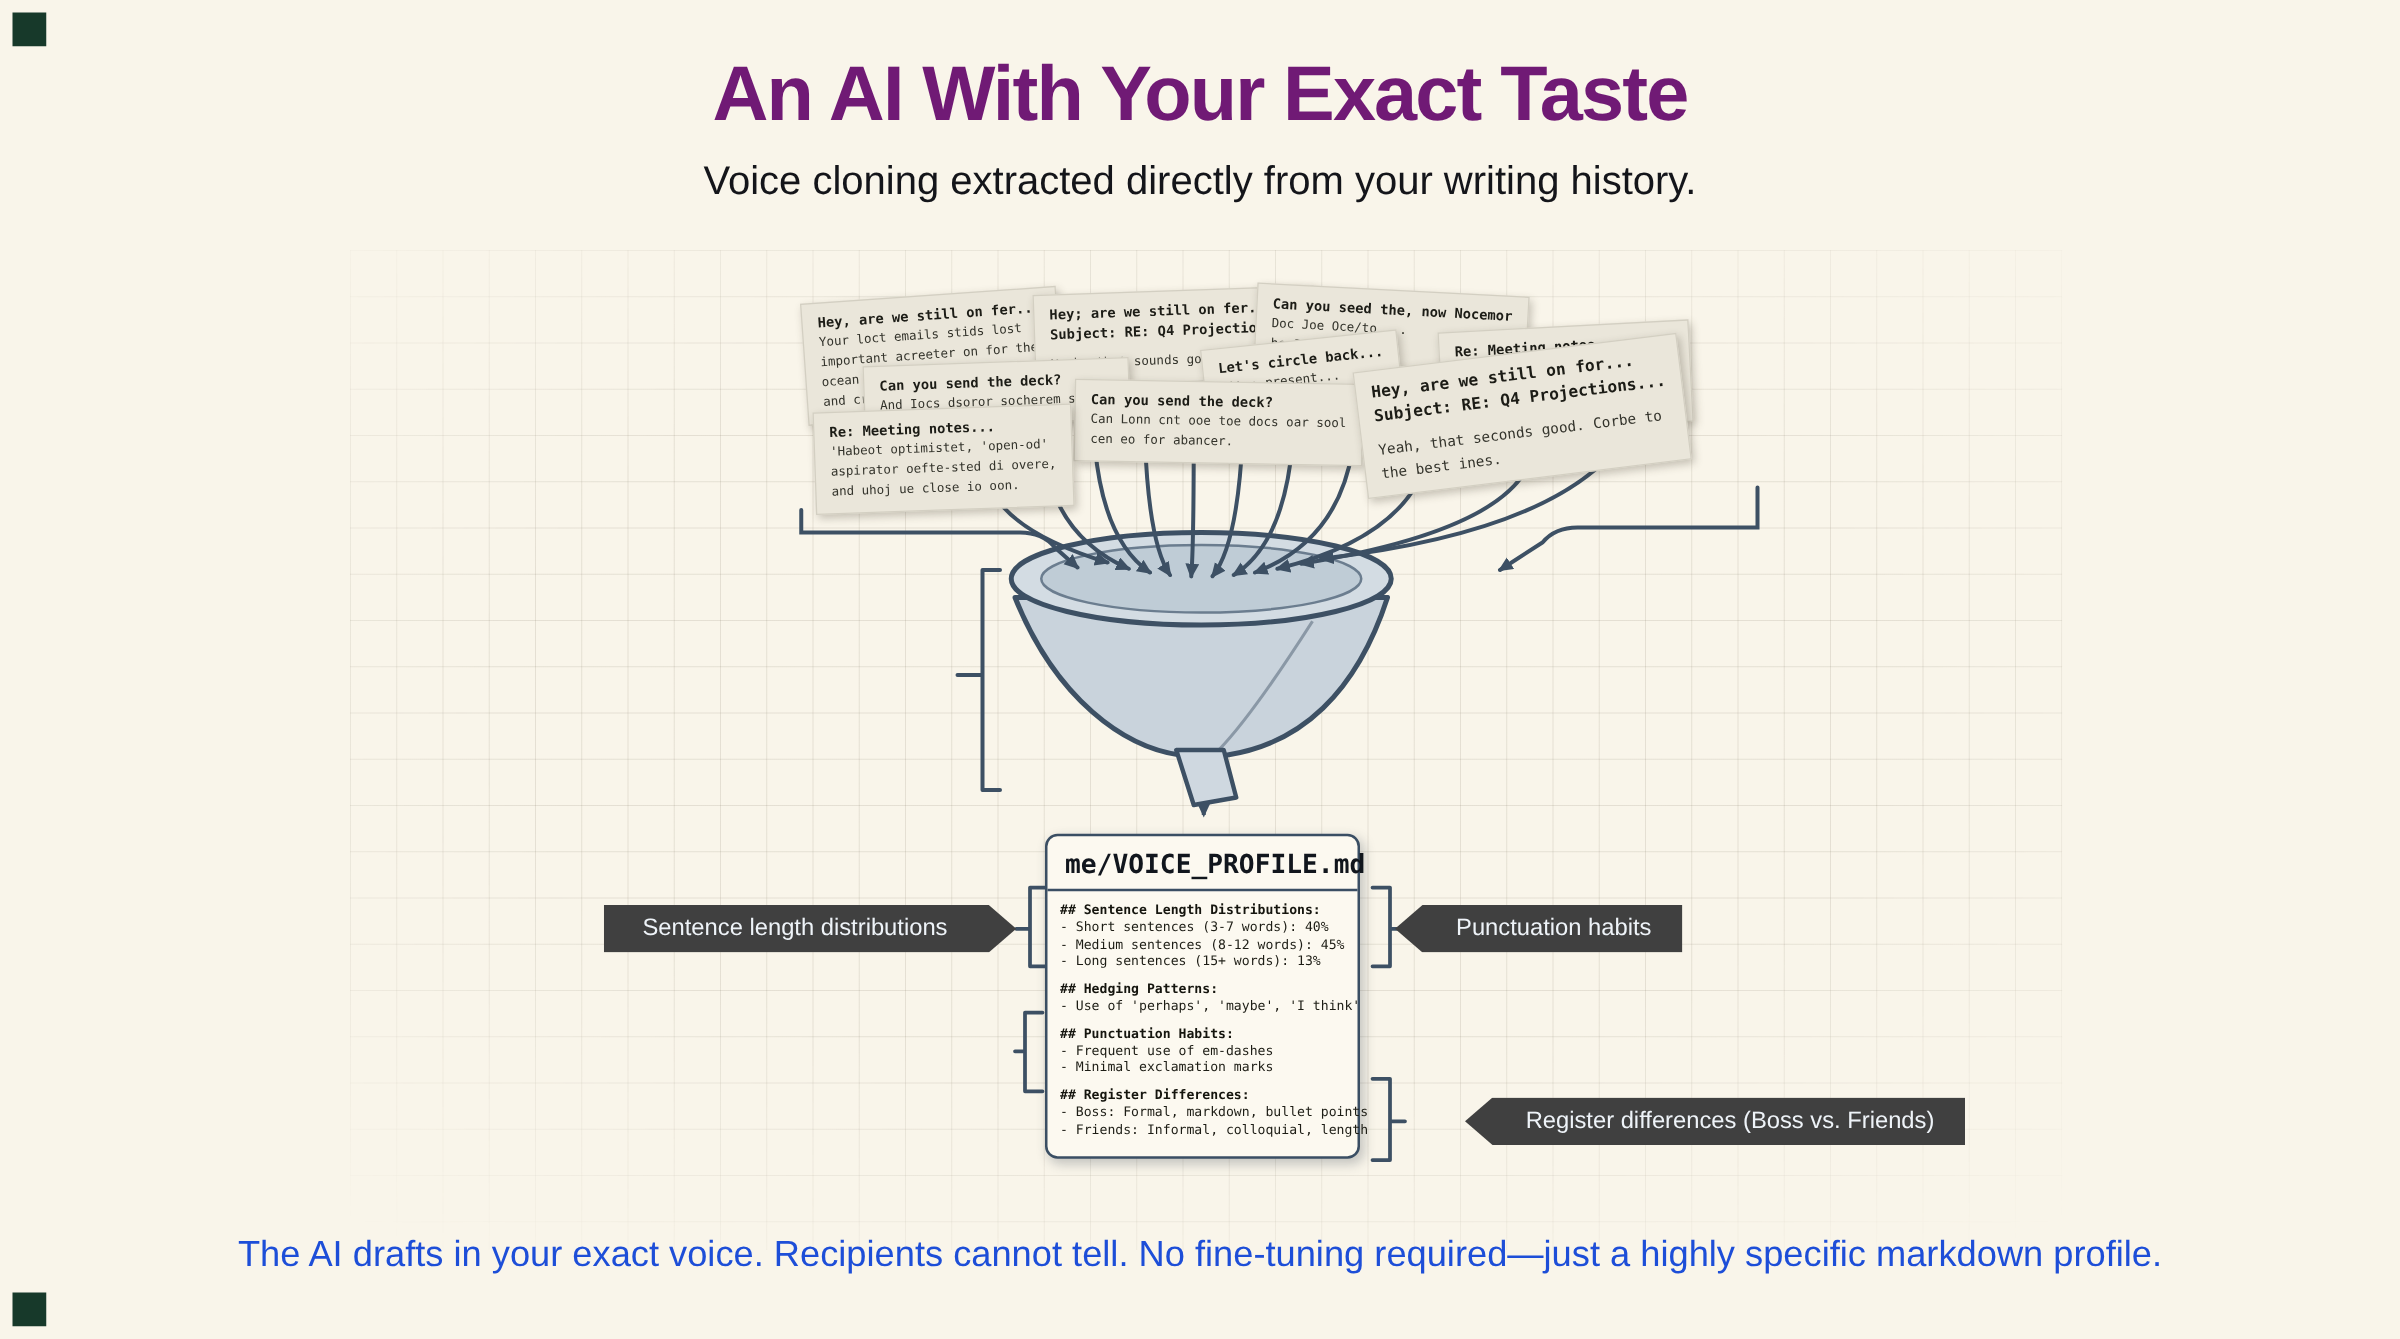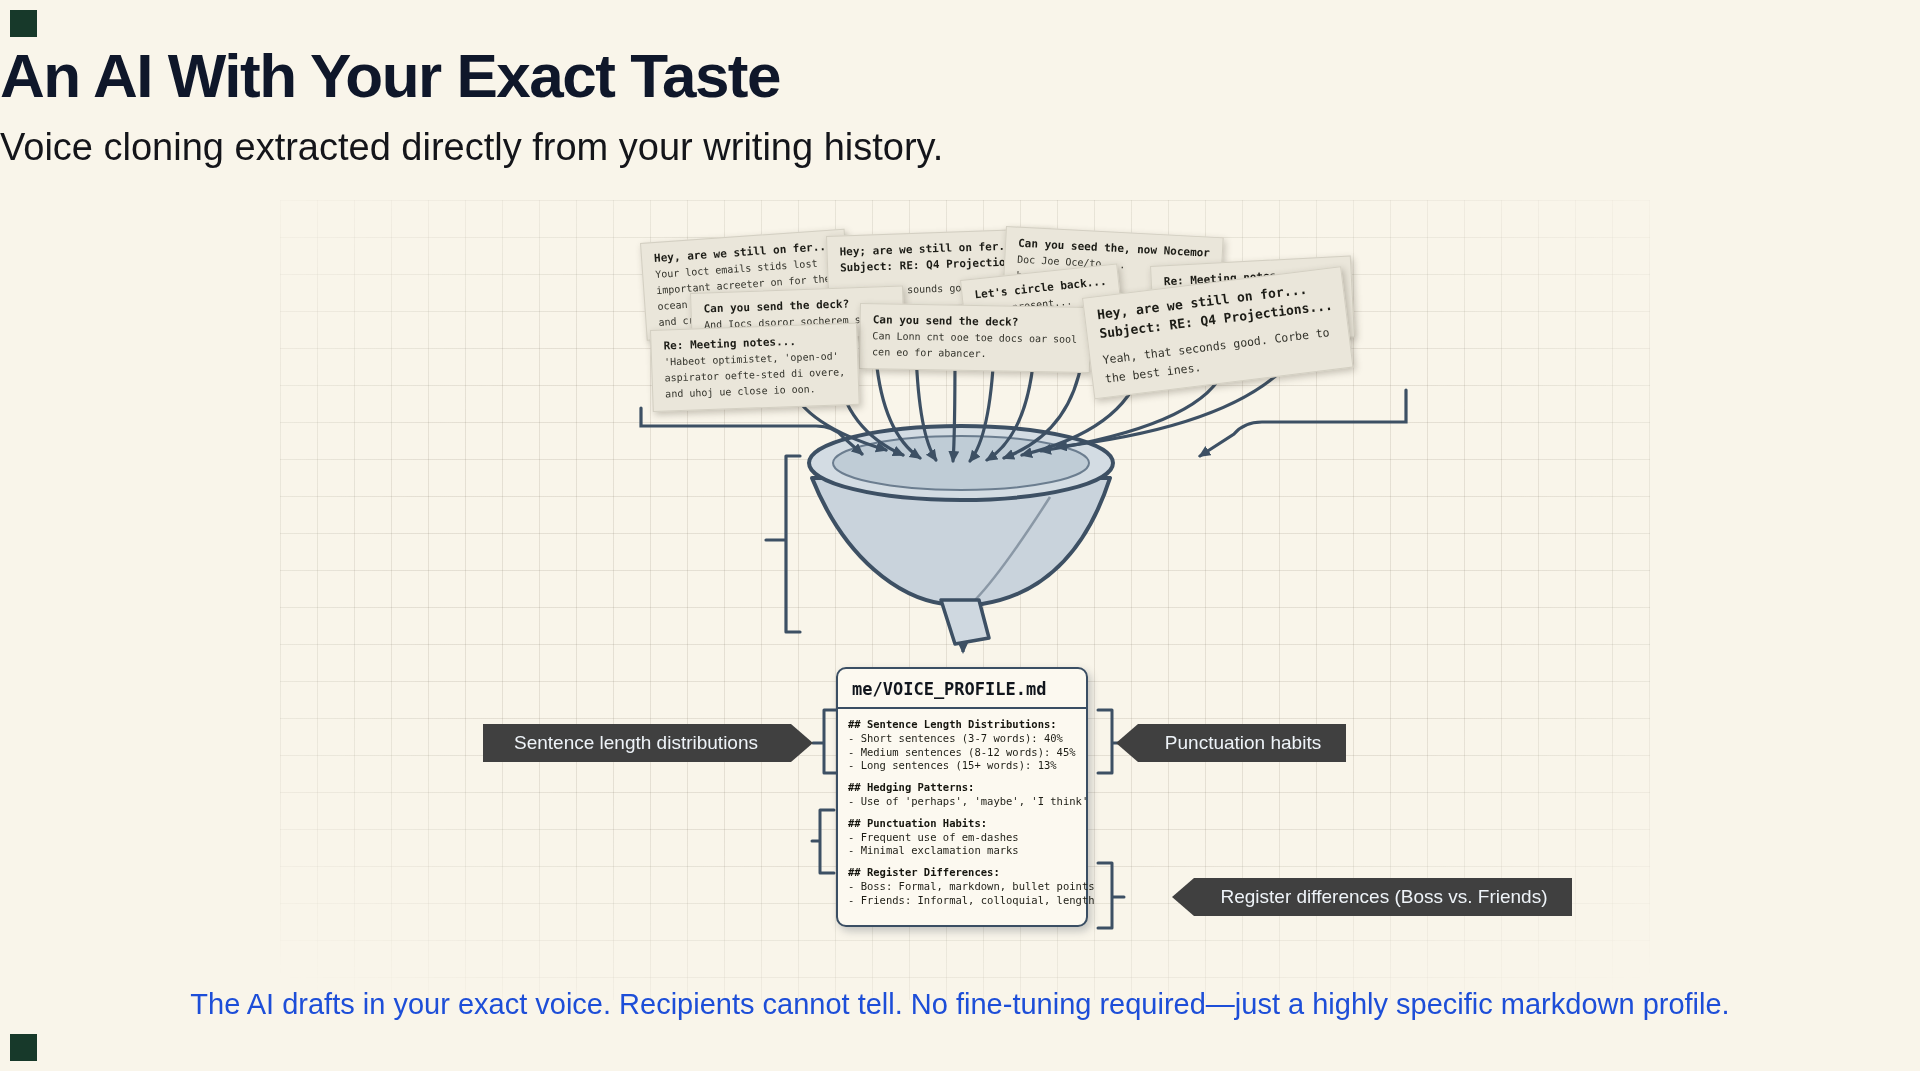--- a/index.html
+++ b/index.html
@@ -8,40 +8,40 @@
   .corner-marker{position:absolute;width:27px;height:27px;background:#17392a;}
   .corner-marker.tl{left:10px;top:10px;}
   .corner-marker.bl{left:10px;top:1034px;}
   .grid-layer{position:absolute;left:280px;top:200px;width:1370px;height:800px;
     background-image:
       linear-gradient(to right, rgba(124,115,96,0.16) 1px, transparent 1px),
       linear-gradient(to bottom, rgba(124,115,96,0.16) 1px, transparent 1px);
     background-size:37px 37px;
     -webkit-mask-image:radial-gradient(ellipse 75% 70% at 50% 45%, #000 55%, transparent 100%);
     mask-image:radial-gradient(ellipse 75% 70% at 50% 45%, #000 55%, transparent 100%);}
-  .page-title{position:absolute;left:0;top:40px;width:100%;margin:0;
-    font-size:62px;font-weight:bold;letter-spacing:-1.5px;color:#0f172a;}
-  .page-subtitle{position:absolute;left:0;top:126px;width:100%;margin:0;text-align:left;
-    font-size:38px;font-weight:400;color:#14151a;}
+  .page-title{position:absolute;left:0;top:40px;width:100%;margin:0;text-align:center;
+    font-size:62px;font-weight:bold;letter-spacing:-1.5px;color:#701a75;}
+  .page-subtitle{position:absolute;left:0;top:126px;width:100%;margin:0;text-align:center;
+    font-size:32px;font-weight:400;color:#14151a;}
   .page-caption{position:absolute;left:0;top:988px;width:100%;margin:0;text-align:center;
     font-size:29px;font-weight:400;color:#1d4ed8;}
   .diagram-svg{position:absolute;left:0;top:0;z-index:1;}
   .snippet{position:absolute;z-index:2;background:#eae6da;border:1px solid #d3cfc2;
     box-shadow:2px 3px 7px rgba(60,55,40,0.28);padding:8px 12px;white-space:nowrap;
     font-family:"DejaVu Sans Mono",monospace;color:#26261f;transform-origin:left top;}
   .sn-title{font-weight:bold;font-size:11px;line-height:16px;color:#1c1c16;}
   .sn-line{font-size:10px;line-height:16px;color:#33332b;}
   .sn-gap{height:8px;}
   .snippet.lg .sn-title{font-size:13px;line-height:19px;}
   .snippet.lg .sn-line{font-size:11.5px;line-height:19px;}
   .profile-card{position:absolute;left:836px;top:667px;width:252px;height:260px;z-index:2;
     background:#fcf9f0;border:2.5px solid #3a4e63;border-radius:10px;
     box-shadow:3px 4px 9px rgba(50,60,75,0.28);box-sizing:border-box;
     font-family:"DejaVu Sans Mono",monospace;}
-  .pc-header{padding:10px 28px 8px 14px;font-size:17px;font-weight:bold;color:#11161d;
+  .pc-header{padding:10px 28px 8px 14px;font-size:21px;font-weight:bold;color:#11161d;
     border-bottom:2px solid #3a4e63;}
   .pc-body{padding:9px 10px;}
   .pl{font-size:10.5px;line-height:13.8px;color:#1d1d15;white-space:nowrap;}
   .pl.h{font-weight:bold;color:#15150e;}
   .pl.blank{height:8px;}
   .label{position:absolute;z-index:2;height:38px;line-height:38px;background:#404040;
     color:#eef3f8;font-size:19px;text-align:center;box-sizing:border-box;white-space:nowrap;}
   .label.tip-right{clip-path:polygon(0 0,calc(100% - 22px) 0,100% 50%,calc(100% - 22px) 100%,0 100%);
     padding:0 32px 0 8px;}
   .label.tip-left{clip-path:polygon(22px 0,100% 0,100% 100%,22px 100%,0 50%);

